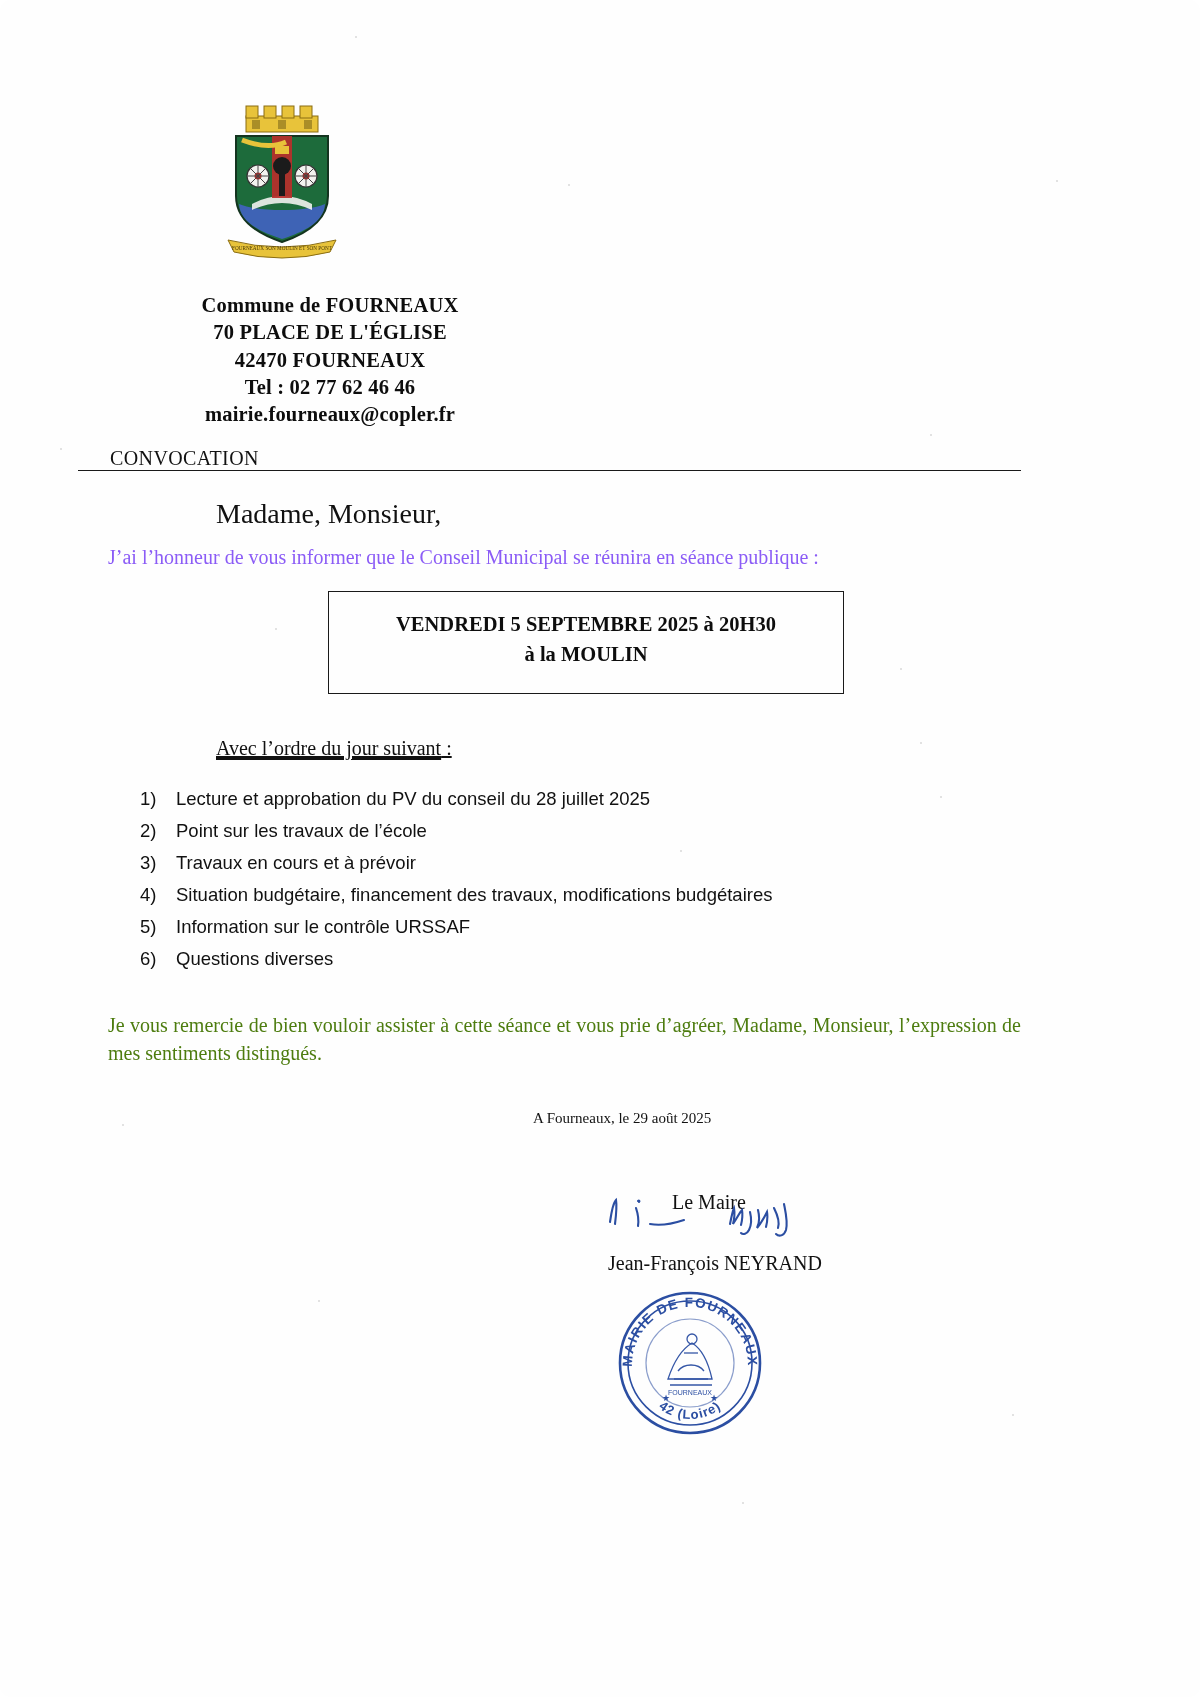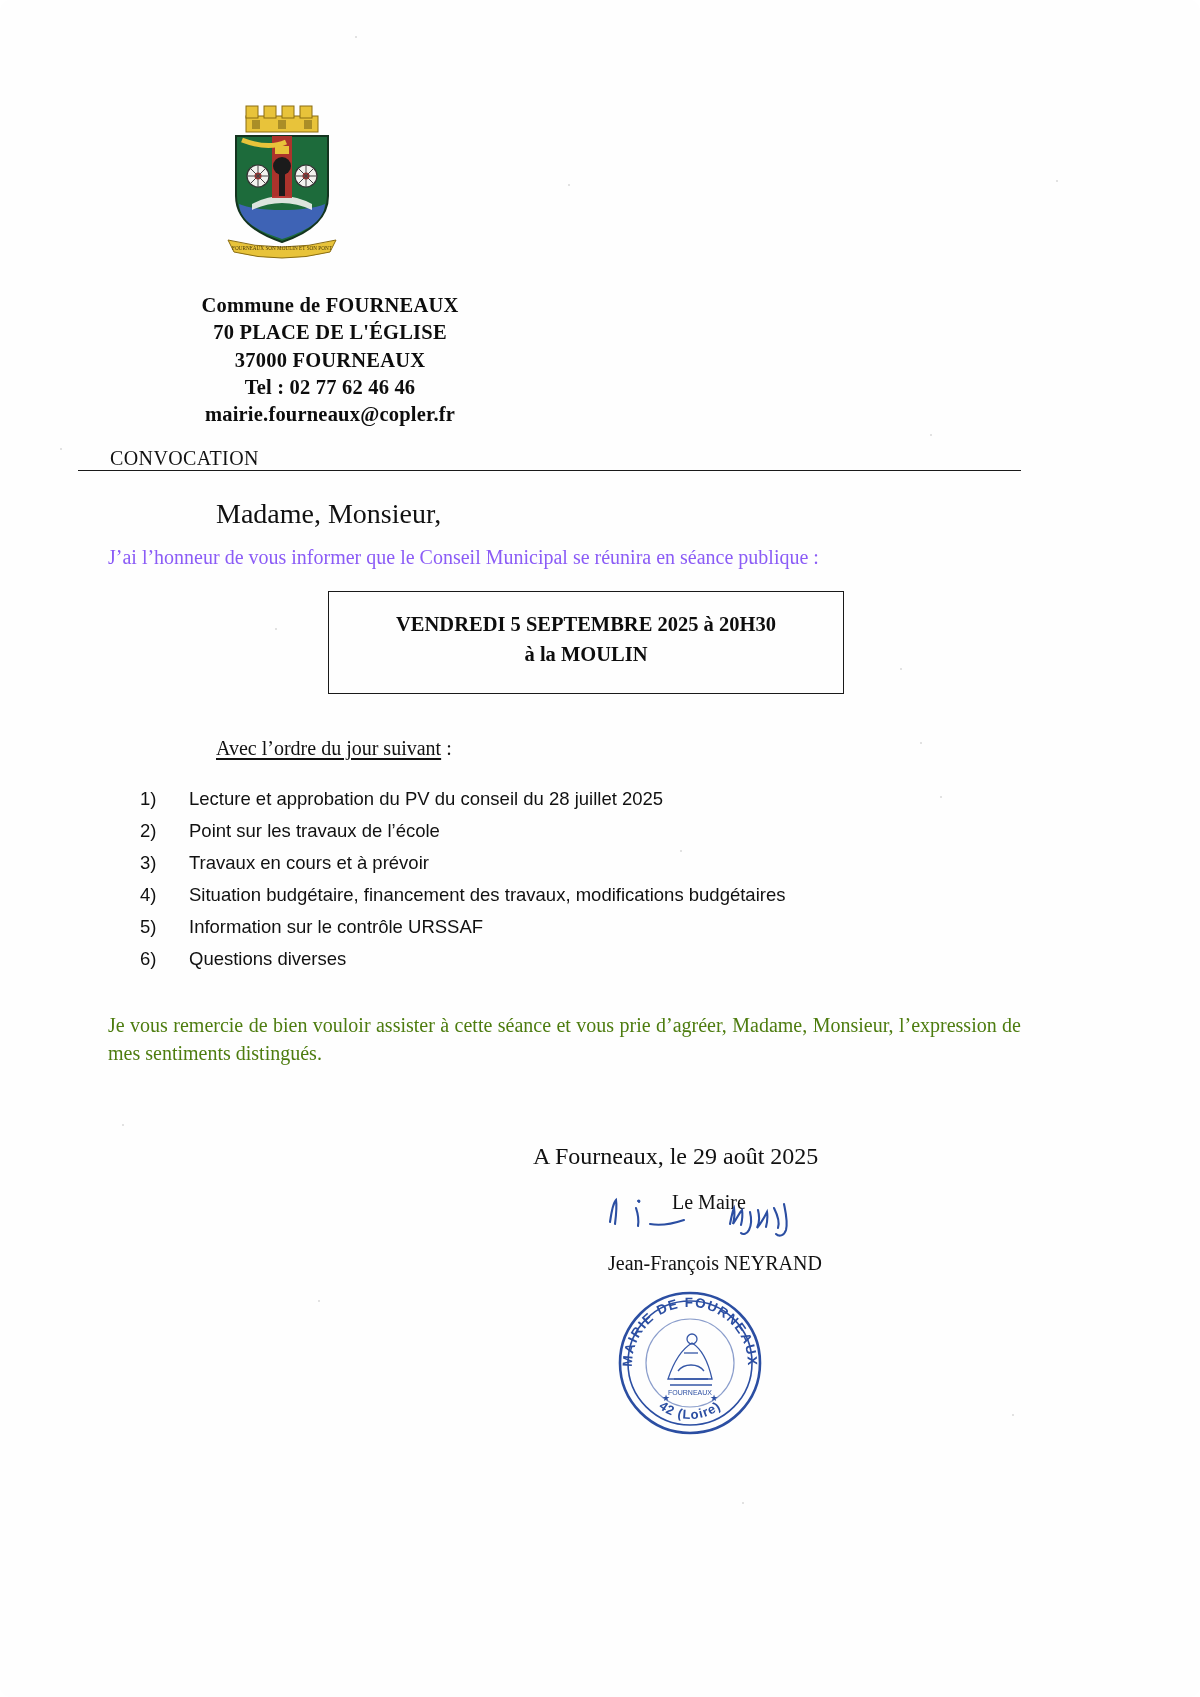--- a/index.html
+++ b/index.html
@@ -102,20 +102,21 @@
     color: #0d0d0d;
   }
 
   
   .agenda-title {
     position: absolute;
     left: 216px;
     top: 737px;
     font-size: 20px;
     color: #111;
+    text-decoration: underline;
   }
   .agenda-title .u {
     text-decoration: underline;
     text-underline-offset: 3px;
   }
 
   .agenda-list {
     position: absolute;
     left: 140px;
     top: 788px;
@@ -126,41 +127,40 @@
   }
   .agenda-list .row {
     display: flex;
     align-items: baseline;
     height: 32px;
   }
   .agenda-list .num {
     width: 36px;
     flex: 0 0 36px;
   }
-  .agenda-list .txt { flex: 1 1 auto; margin-left: 13px; }
+  .agenda-list .txt { flex: 1 1 auto; }
 
   
   .closing {
     position: absolute;
     left: 108px;
     top: 1012px;
     width: 913px;
     font-size: 20px;
     line-height: 1.38;
     text-align: justify;
     color: #4d7c0f;
   }
 
   .place-date {
     position: absolute;
     left: 533px;
     top: 1110px;
-    font-size: 24px;
-    color: #111;
-    margin-top: 33px;
+    font-size: 15px;
+    color: #111;
   }
   .signer-role {
     position: absolute;
     left: 672px;
     top: 1191px;
     font-size: 20px;
     color: #111;
   }
   .signer-name {
     position: absolute;
@@ -241,21 +241,21 @@
       </g>
 
       <path d="M6 140 q54 14 108 0 l-6 12 q-48 12 -96 0 Z" fill="#e8c33a" stroke="#8a6d12" stroke-width="1"></path>
       <text x="60" y="150" font-size="5.2" text-anchor="middle" fill="#4a3a08" font-family="Liberation Serif, serif">FOURNEAUX SON MOULIN ET SON PONT</text>
     </svg>
   </div>
 
   <div class="letterhead">
     <div>Commune de FOURNEAUX</div>
     <div>70 PLACE DE L'ÉGLISE</div>
-    <div>37000 FOURNEAUX</div>
+    <div>42470 FOURNEAUX</div>
     <div>Tel : 02 77 62 46 46</div>
     <div>mairie.fourneaux@copler.fr</div>
   </div>
 
   <div class="convocation">CONVOCATION</div>
   <div class="hr"></div>
 
   <div class="salutation">Madame, Monsieur,</div>
   <div class="intro">J’ai l’honneur de vous informer que le Conseil Municipal se réunira en séance publique :</div>
 

